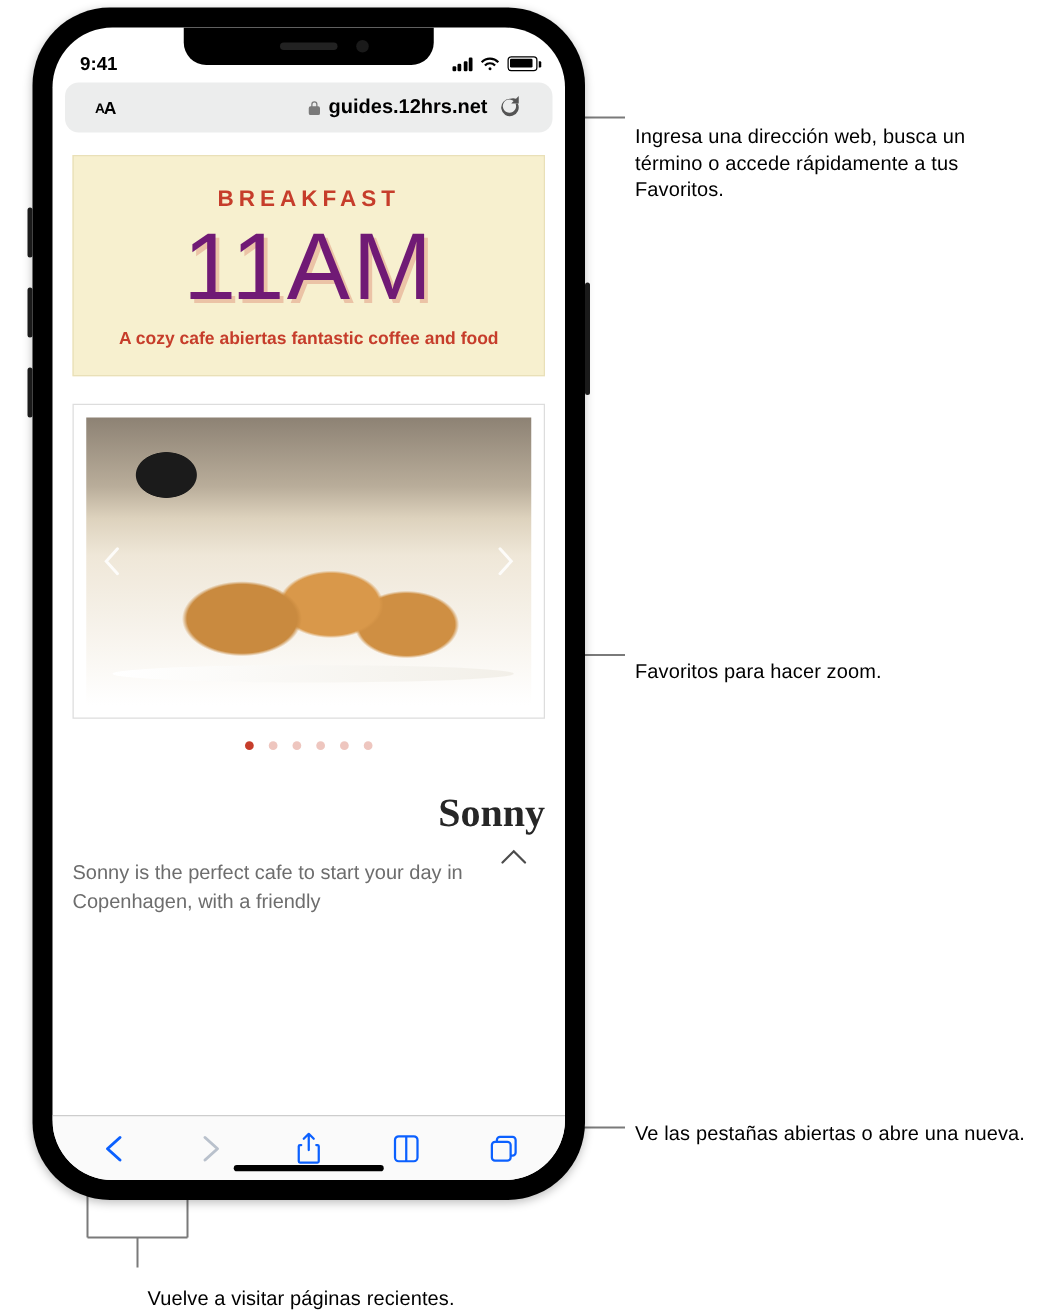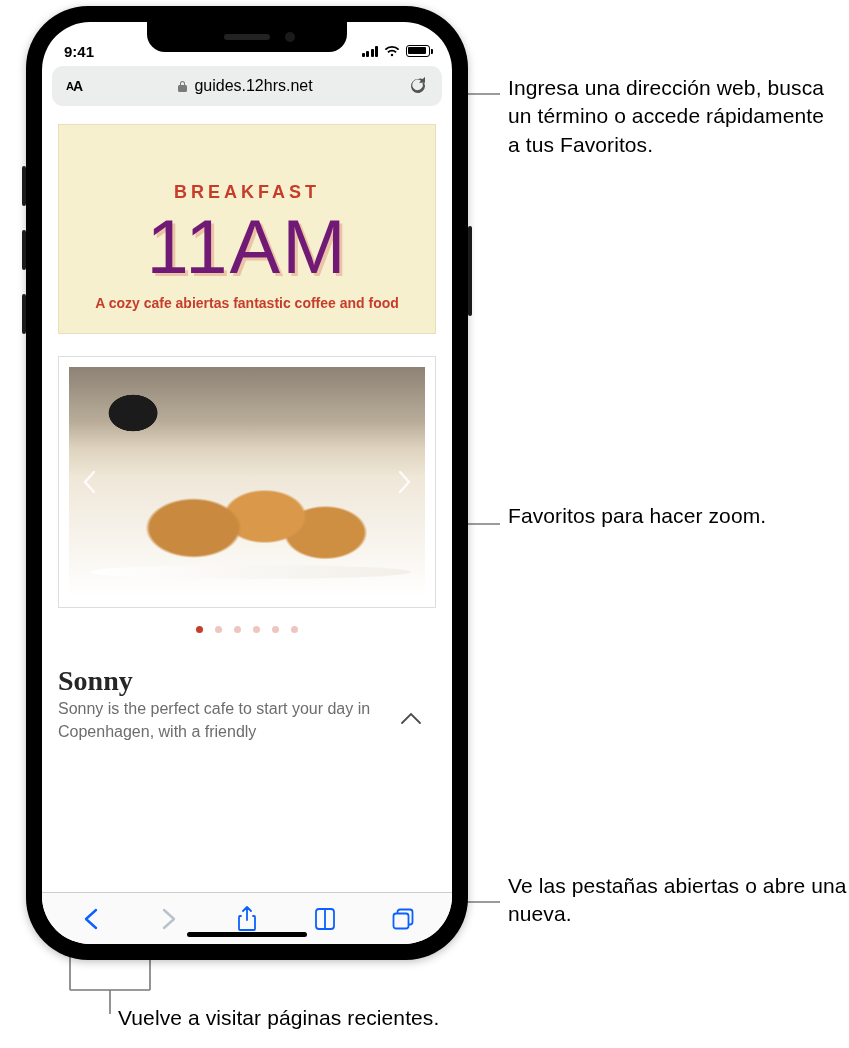--- a/index.html
+++ b/index.html
@@ -77,43 +77,42 @@
   .battery::after{content:"";position:absolute;right:-4px;top:3px;width:2px;height:5px;background:#000;border-radius:0 1px 1px 0;}
   .battery i{display:block;width:18px;height:7px;background:#000;margin:1px;border-radius:1px;}
 
   
   .addr {
     margin: 0 10px;
     height: 40px;
     background: #eceded;
     border-radius: 11px;
     display: flex; align-items: center;
-    padding: 0 14px;
+    padding: 0 24px;
     gap: 8px;
   }
   .aa { font-size: 14px; font-weight:600; letter-spacing:-1px;}
   .aa .big{font-size:11px; position:relative; top:-1px;}
-  .addr-center { flex:1; display:flex; align-items:center; justify-content:center; gap:6px; color:#000; font-size:16px;}
+  .addr-center { flex:1; display:flex; align-items:center; justify-content:flex-end; gap:6px; color:#000; font-size:16px;font-weight:bold;}
   .lock { width:11px; height:13px; }
   .reload { width:20px; height:20px; }
 
   
   .page { padding: 18px 16px 0; height: calc(100% - 44px - 40px - 52px); overflow:hidden; position:relative;}
   .hero {
     background: #f7f0cf;
     border: 1px solid #e9e0b8;
     padding: 24px 14px 22px;
     text-align: center;
   }
   .hero-kicker {
     color: #c63d2b;
     letter-spacing: 4px;
     font-weight: 800;
     font-size: 18px;
-    margin-top: 33px;
   }
   .hero-time {
     font-family: Impact, "Arial Black", sans-serif;
     font-size: 76px;
     line-height: 1;
     color: #701a75;
     text-shadow: 3px 3px 0 rgba(198,61,43,0.25);
     letter-spacing: 2px;
     margin: 6px 0 10px;
   }
@@ -151,44 +150,45 @@
     font-size: 24px;
   }
   .car-prev { left:16px; }
   .car-next { right:16px; }
 
   .dots { display:flex; justify-content:center; gap:12px; margin-top:18px;}
   .dots span{ width:7px; height:7px; border-radius:50%; background:#eec6bf;}
   .dots span.active{ background:#c63d2b;}
 
   .article { margin-top: 32px; font-family: Georgia, 'Times New Roman', serif; position:relative;}
-  .article-title { font-size:28px; font-weight:700; color:#262626;}
-  .article-body { color:#6d6d6d; font-size:16px; line-height:1.45; font-family:-apple-system, Arial, sans-serif;}
+  .article-title { font-size:32px; font-weight:700; color:#262626;text-align:right;}
+  .article-body { margin-top:18px; color:#6d6d6d; font-size:16px; line-height:1.45; font-family:-apple-system, Arial, sans-serif;}
   .collapse-caret { position:absolute; right:14px; top:46px; color:#444;}
 
   
   .toolbar {
     position:absolute; left:0; right:0; bottom:0;
     height: 52px;
     border-top: 0.5px solid rgba(0,0,0,0.18);
     background:#fafafa;
     display:flex; align-items:flex-start; justify-content:space-around;
     padding: 10px 10px 0;
   }
   .tb-btn { width:32px; height:32px; display:flex; align-items:center; justify-content:center; color:#0b60ff;}
   .tb-btn.disabled { color:#b9c1cc; }
   .home-ind { position:absolute; bottom:7px; left:50%; transform:translateX(-50%); width:120px; height:5px; background:#000; border-radius:3px;}
 
   
   .callout-text {
     position:absolute;
-    font-size: 21px;
+    font-size: 16px;
     line-height: 1.35;
     color:#000;
     letter-spacing: 0.1px;
+    margin-top: 25px;
   }
   .c1 { left:508px; top:74px; width: 320px;}
   .c2 { left:508px; top:502px; width: 300px;}
   .c3 { left:508px; top:872px; width: 340px;}
   .c4 { left:118px; top:1004px; width: 500px;}
 
   
   .leader { position:absolute; stroke:#7a7a7a; fill:none; stroke-width:1.6; }
 
 </style>

